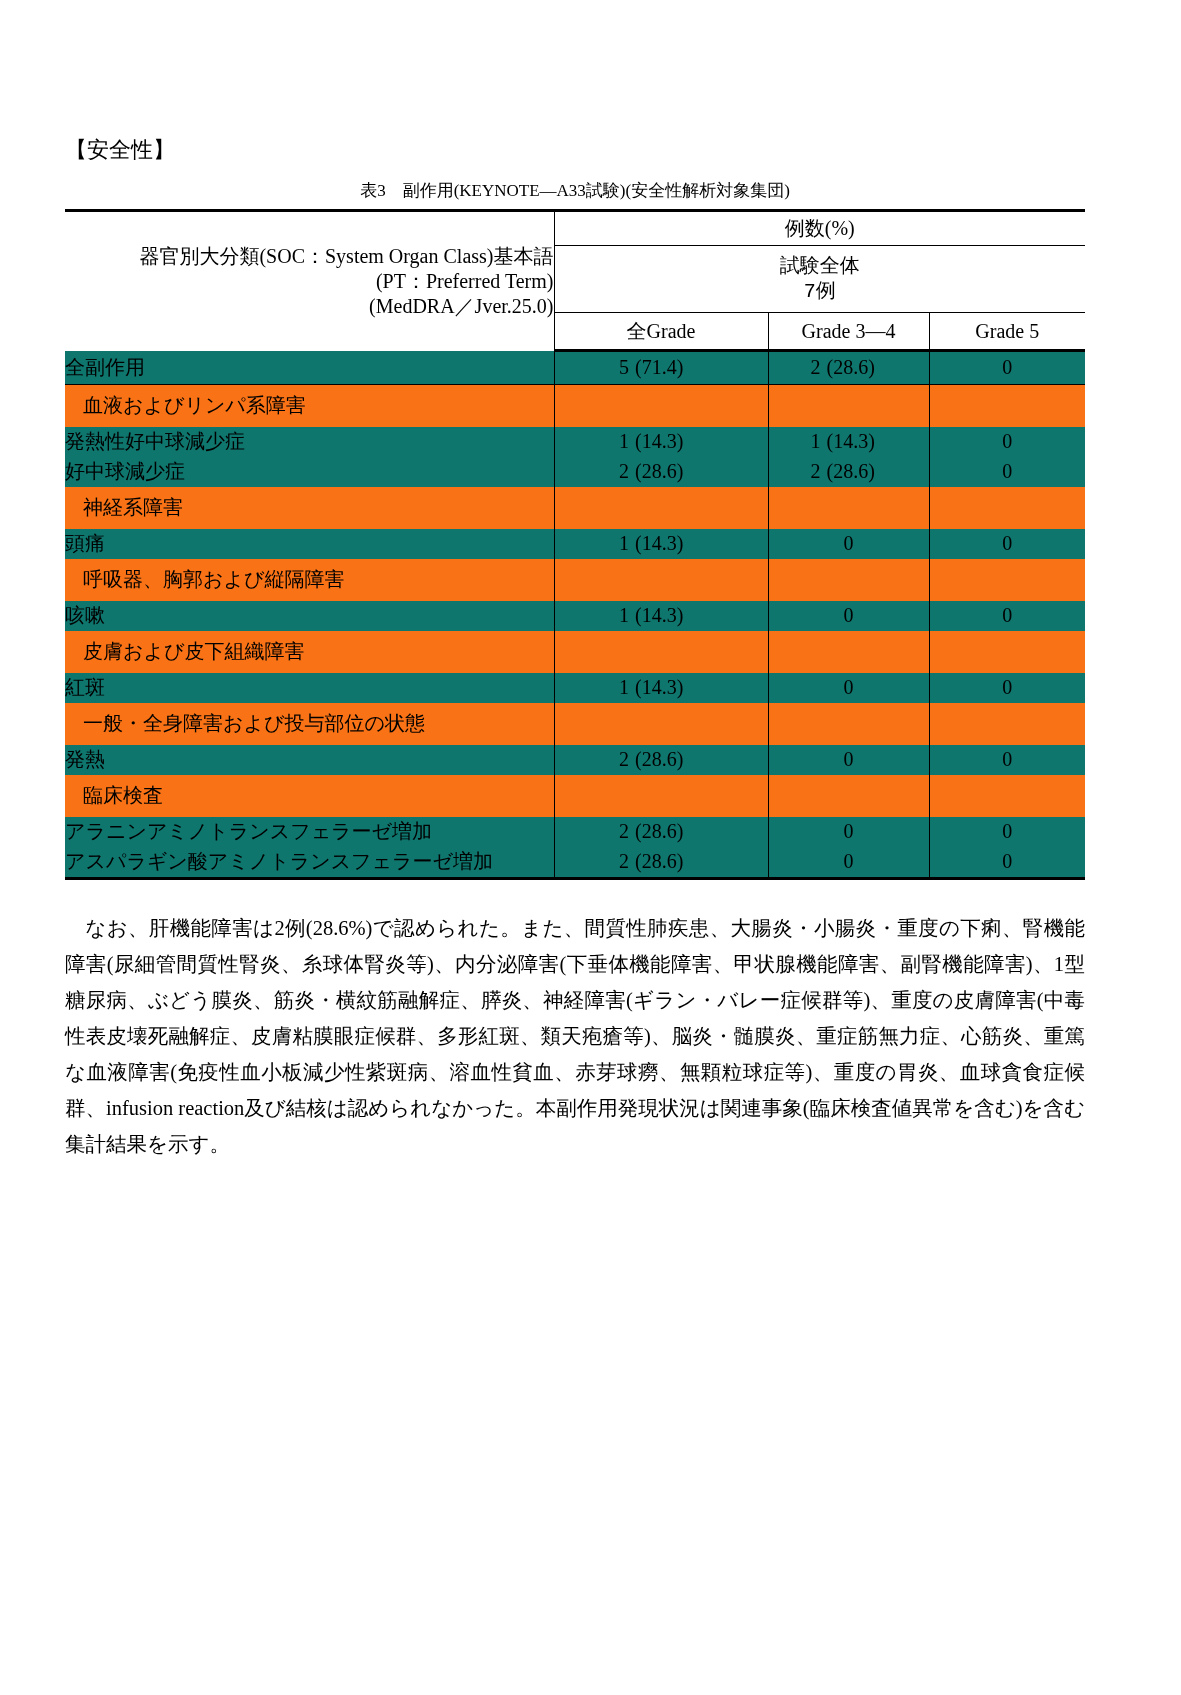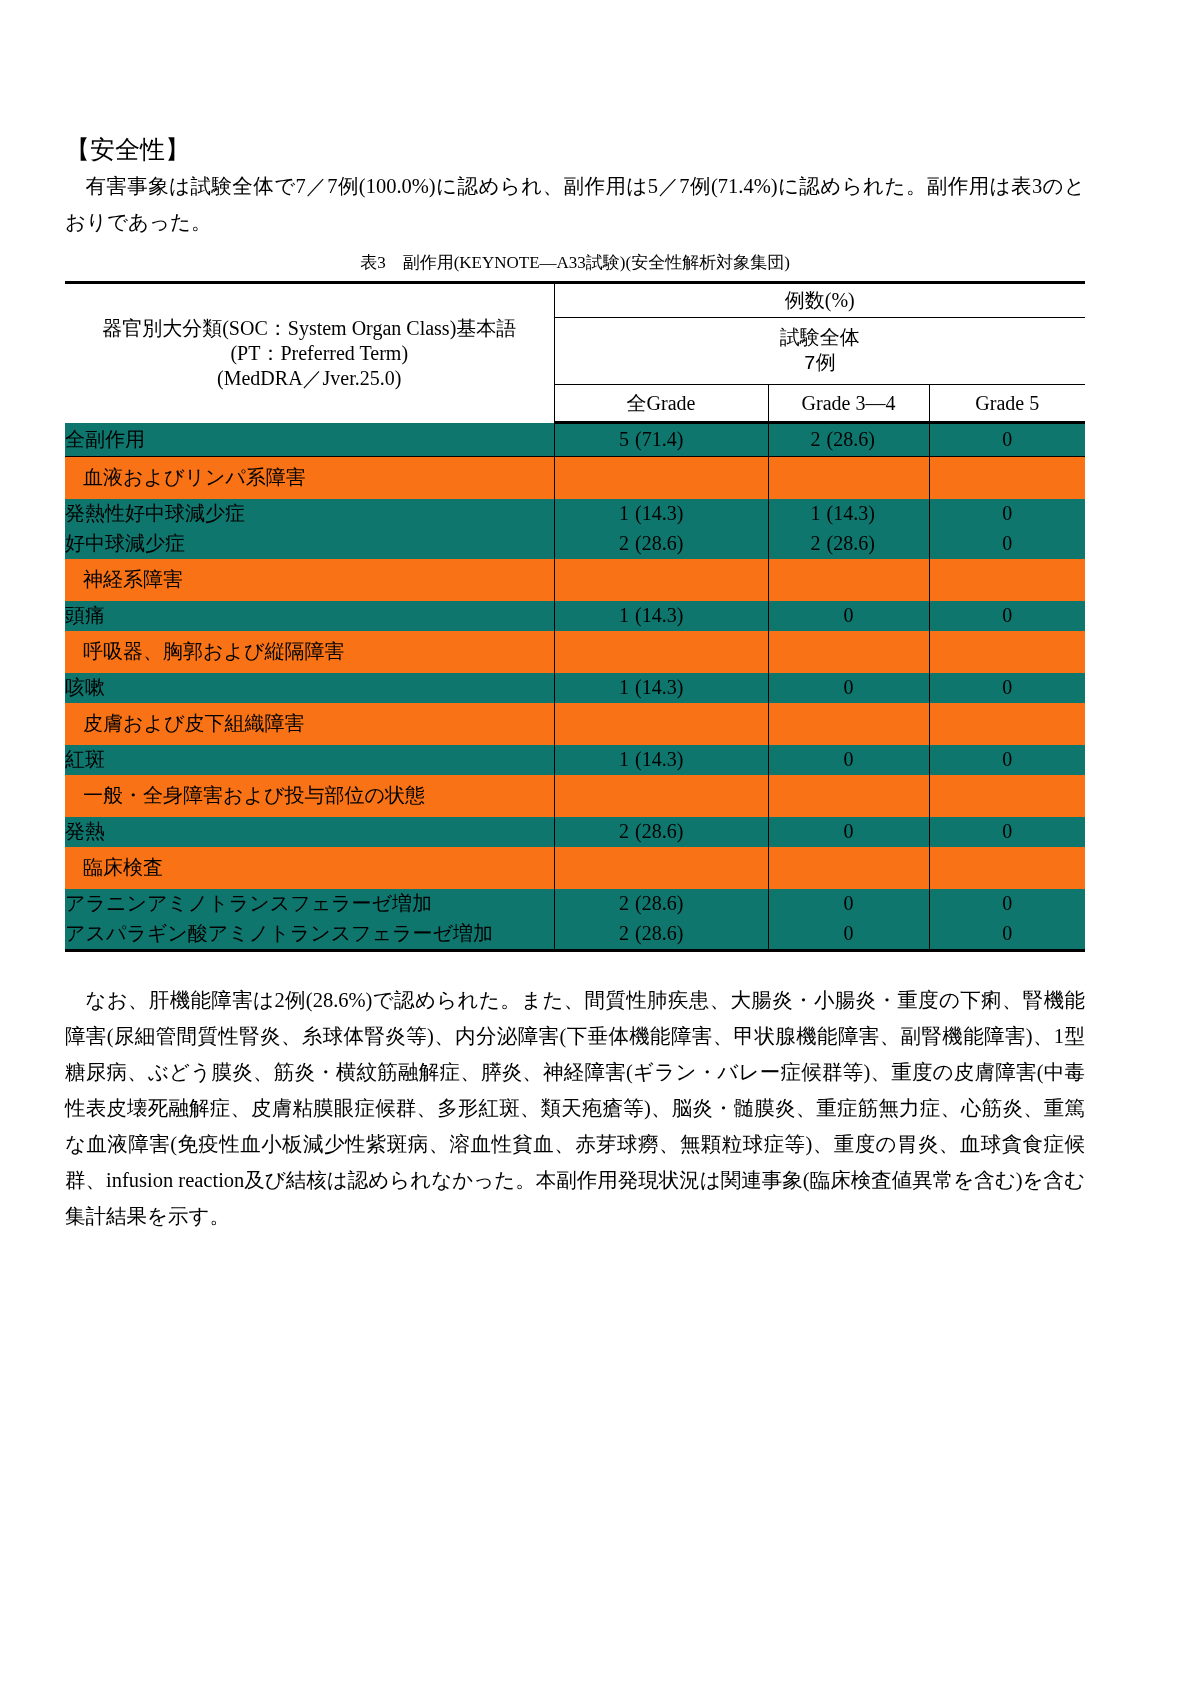--- a/index.html
+++ b/index.html
@@ -21,21 +21,21 @@
     width: 1181px;
     height: 1695px;
   }
   .content {
     position: absolute;
     left: 65px;
     top: 132px;
     width: 1020px;
   }
   .sec-head {
-    font-size: 25px;
+    font-size: 22px;
     line-height: 36px;
     white-space: pre;
   }
   .para {
     font-size: 20.5px;
     line-height: 36px;
     text-align: justify;
     text-justify: inter-character;
   }
   .para .indent { display: inline-block; width: 20px; }
@@ -75,21 +75,21 @@
   .rule-thin-bot    { border-bottom: 1.4px solid #000; }
   .vline-l          { border-left: 1.4px solid #000; }
 
   
   .hdr-left {
     height: 105px;
     padding: 6px 4px 6px 14px;
     white-space: pre-line;
     font-size: 20px;
     line-height: 33px;
-    text-align: center;
+    text-align: right;
     margin-left: 36px;
   }
   .hdr-center { text-align: center; }
   .hdr-rei    { height: 33px; line-height: 33px; }
   .hdr-sub    { height: 66px; line-height: 33px; font-family: Liberation Mono, monospace; }
   .hdr-grade  { height: 36px; line-height: 36px; text-align: center; }
 
   
   tr.soc-row td { background: #f97316; }
   tr.soc-row td.soc-name {
@@ -143,21 +143,20 @@
 </style>
 </head>
 <body>
 
 <div class="page">
   <div class="content">
 
     <div class="sec-head">【安全性】</div>
 
 
-    <div class="para"><span class="indent"></span><span>有害事象は試験全体で7／7例(100.0%)に認められ、副作用は5／7例(71.4%)に認められた。副作用は表3のとおりであった。</span></div>
 
     <div class="table-caption">表3　副作用(KEYNOTE―A33試験)(安全性解析対象集団)</div>
 
     <table class="ae">
       <colgroup>
         <col class="c-name">
           <col class="c-all">
           <col class="c-g34">
           <col class="c-g5">
       </colgroup>

